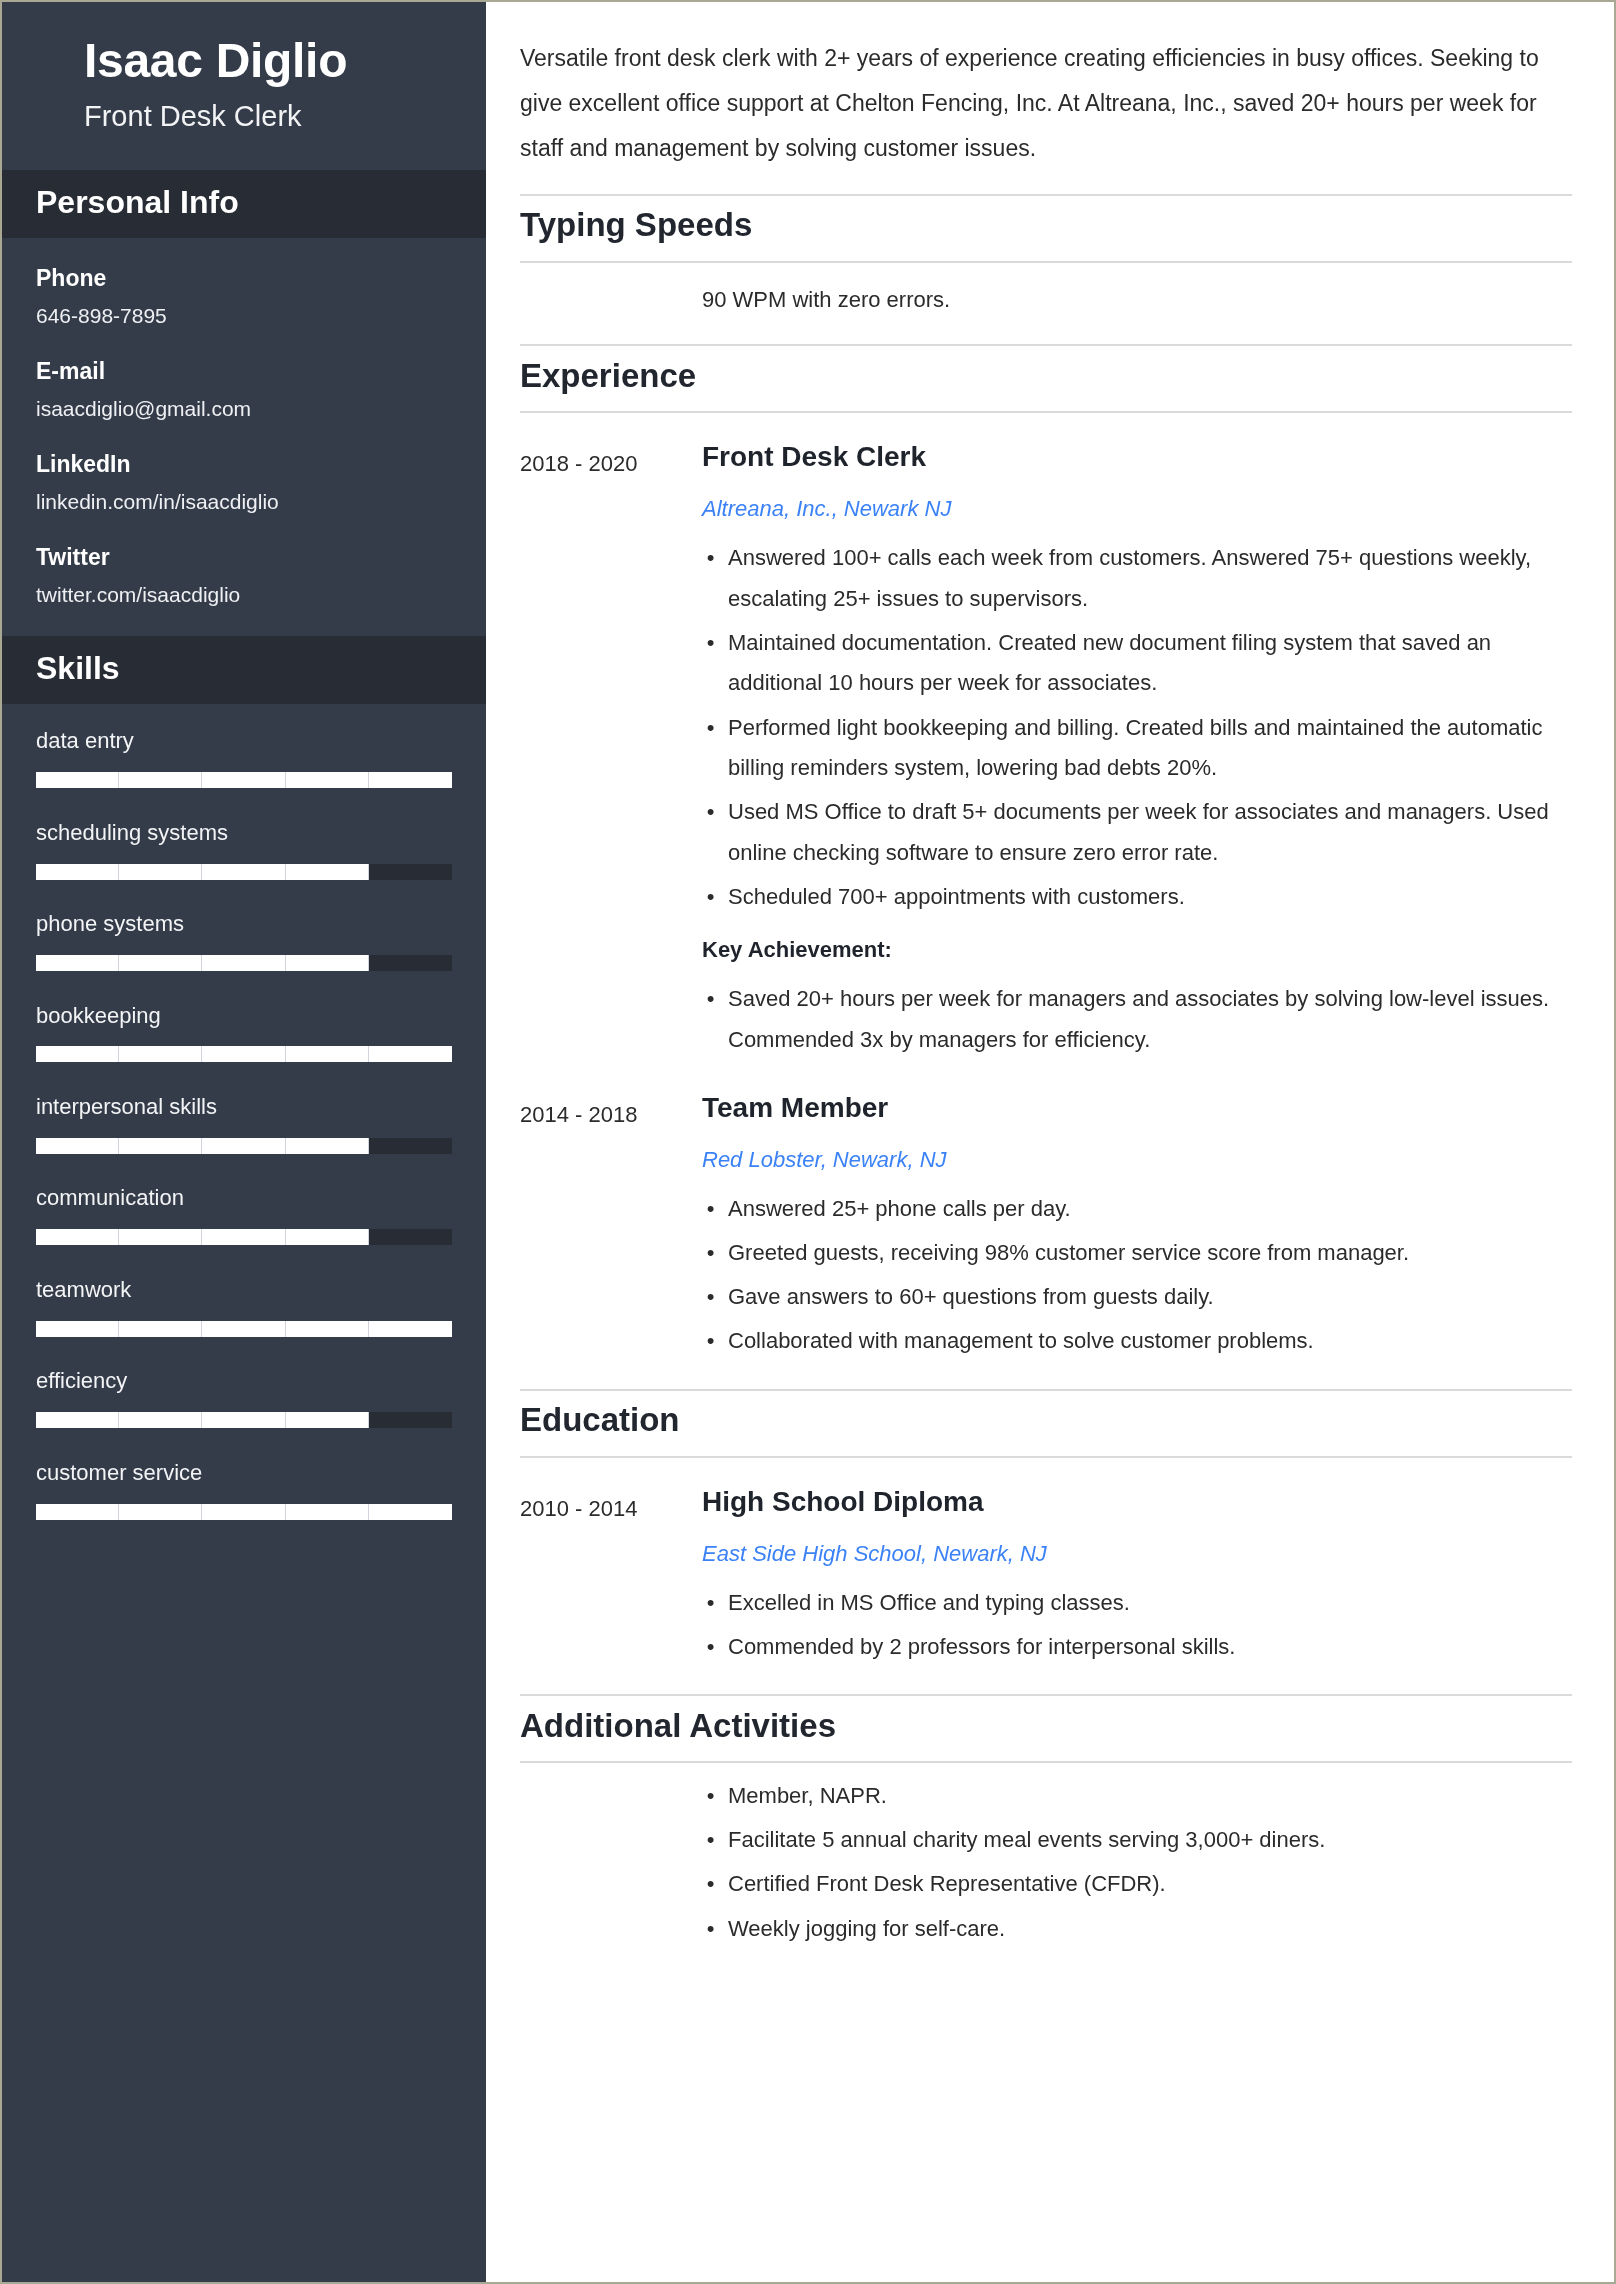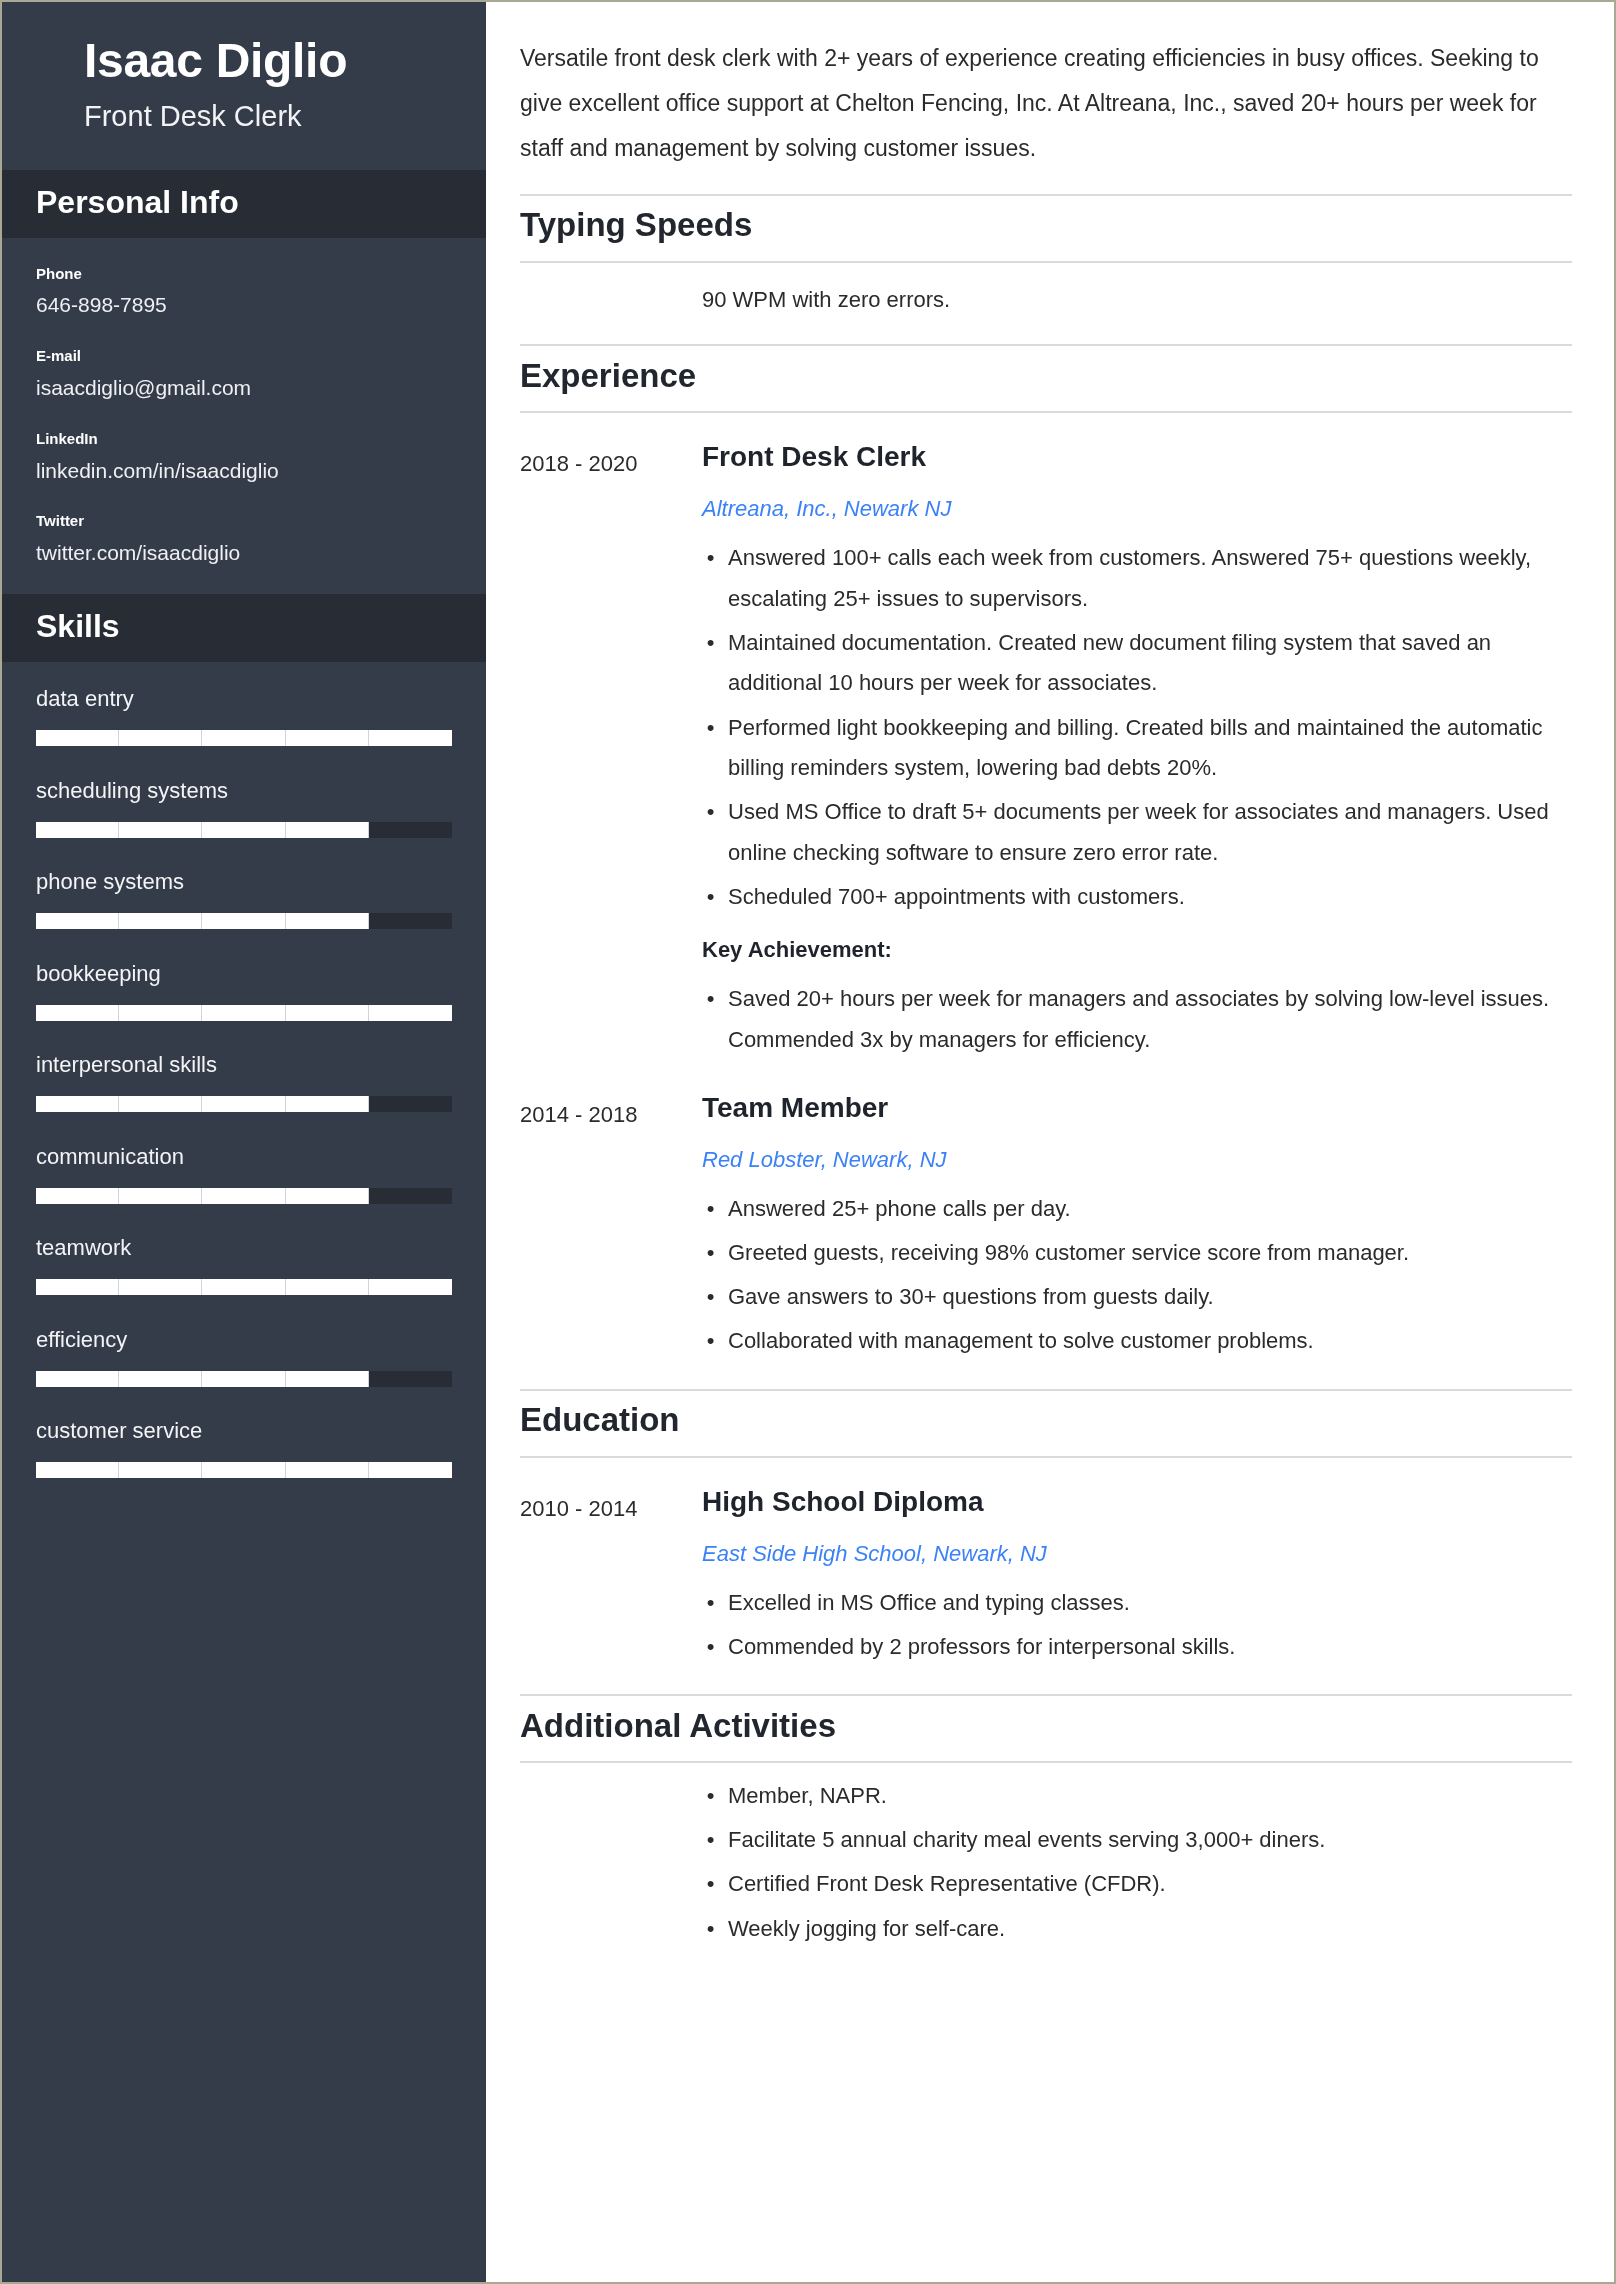--- a/index.html
+++ b/index.html
@@ -58,21 +58,21 @@
     color: #ffffff;
     line-height: 1.1;
   }
 
   .side-body {
     padding: 26px 34px 0 34px;
   }
 
   .contact-block { margin-bottom: 27.6px; }
   .contact-label {
-    font-size: 15px;
+    font-size: 23px;
     font-weight: 700;
     color: #ffffff;
     line-height: 1.3;
   }
   .contact-value {
     margin-top: 8.2px;
     font-size: 21px;
     font-weight: 400;
     color: #eef0f3;
     line-height: 1.3;
@@ -401,21 +401,21 @@
       </div>
 
       <div class="entry">
         <div class="entry-dates">2014 - 2018</div>
         <div class="entry-body">
           <div class="entry-role">Team Member</div>
           <div class="entry-org">Red Lobster, Newark, NJ</div>
           <ul class="bullets">
             <li>Answered 25+ phone calls per day.</li>
             <li>Greeted guests, receiving 98% customer service score from manager.</li>
-            <li>Gave answers to 30+ questions from guests daily.</li>
+            <li>Gave answers to 60+ questions from guests daily.</li>
             <li>Collaborated with management to solve customer problems.</li>
           </ul>
         </div>
       </div>
     </section>
 
     <section class="main-section">
       <h2 class="main-heading">Education</h2>
       <div class="entry">
         <div class="entry-dates">2010 - 2014</div>

